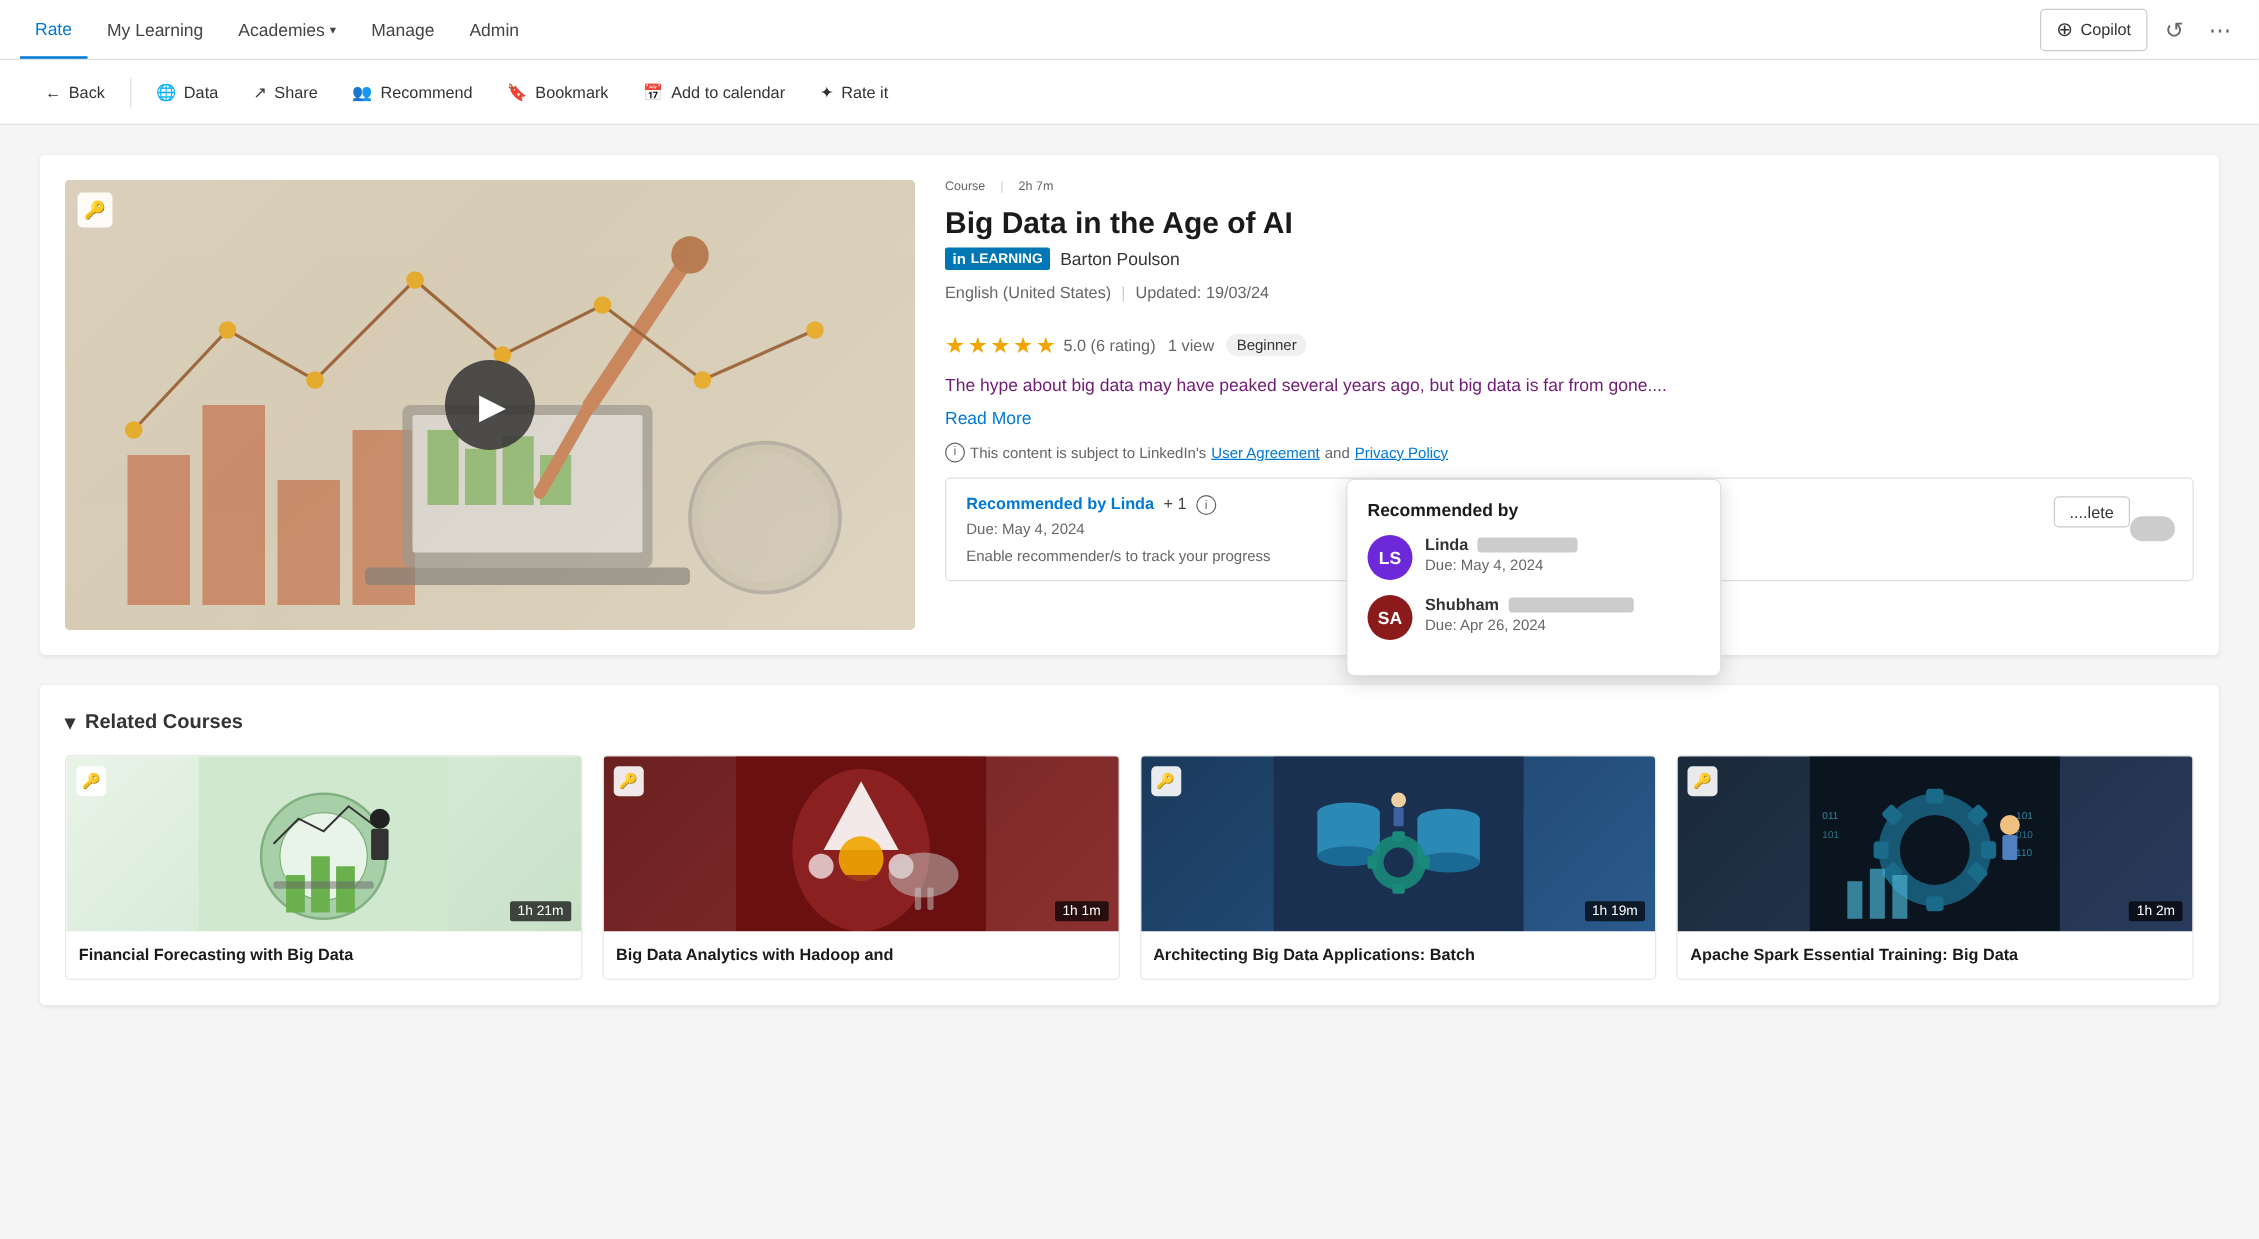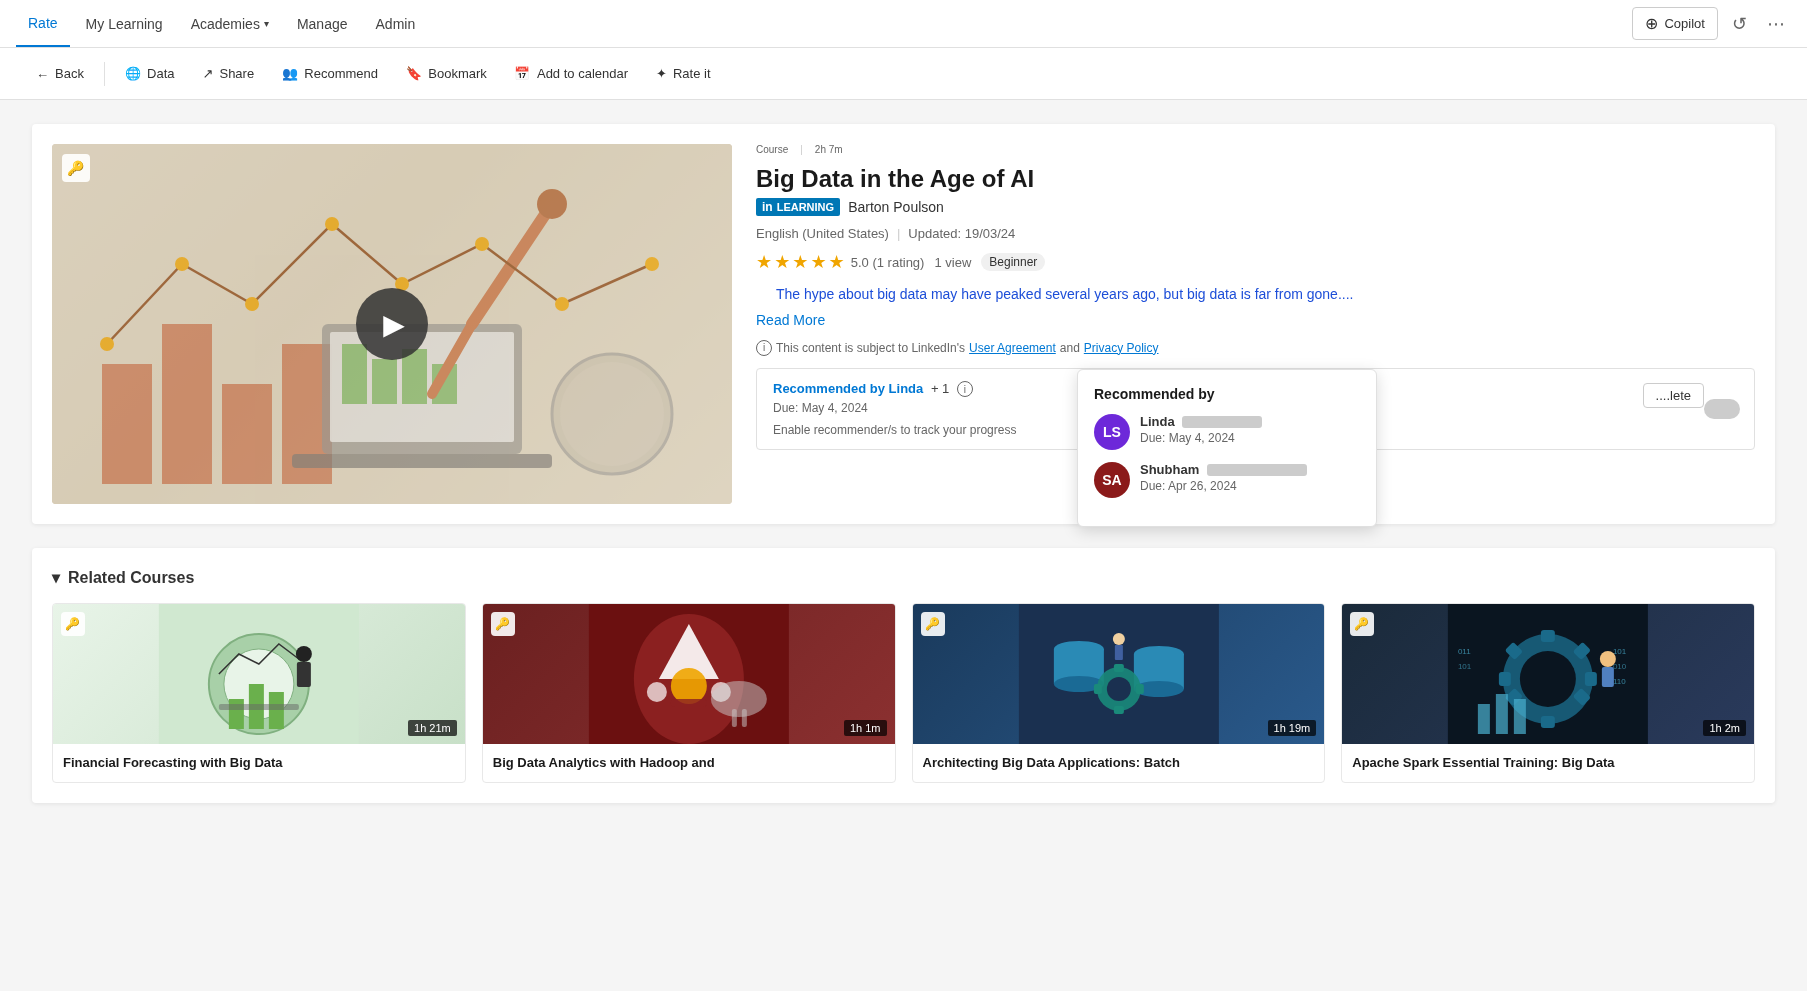--- a/index.html
+++ b/index.html
@@ -107,31 +107,31 @@
     .course-meta { display: flex; align-items: center; gap: 12px; margin-bottom: 8px; font-size: 10px; color: #666; }
     .course-meta-divider { color: #ccc; }
     .course-title { font-size: 24px; font-weight: 700; color: #1a1a1a; margin-bottom: 4px; line-height: 1.3; }
     .course-provider { display: flex; align-items: center; gap: 8px; margin-bottom: 10px; }
     .li-badge {
       background: #0077b5; color: #fff; font-size: 11px; font-weight: 700;
       padding: 2px 6px; border-radius: 2px; display: flex; align-items: center; gap: 4px;
     }
     .li-badge .li-logo { font-size: 12px; font-weight: 900; }
     .author { font-size: 14px; color: #333; }
-    .course-lang-date { font-size: 13px; color: #666; margin-bottom: 10px; display: flex; align-items: center; gap: 8px; }
+    .course-lang-date { font-size: 13px; color: #666; margin-bottom: 24px; display: flex; align-items: center; gap: 8px; }
     .lang-divider { color: #ccc; }
     .stars { display: flex; align-items: center; gap: 2px; margin-bottom: 10px; }
     .star { color: #f0a500; font-size: 18px; }
     .rating-text { font-size: 13px; color: #666; margin-left: 4px; }
     .views-badge { font-size: 13px; color: #666; margin-left: 8px; }
     .level-badge {
       font-size: 12px; background: #f0f0f0; padding: 2px 8px;
       border-radius: 10px; margin-left: 8px; color: #333; font-weight: 500;
     }
-    .course-description { font-size: 14px; color: #1d4ed8; line-height: 1.6; margin-bottom: 6px; margin-left: 20px; }
+    .course-description { font-size: 14px; color: #701a75; line-height: 1.6; margin-bottom: 6px; }
     .read-more { color: #0078d4; cursor: pointer; font-size: 14px; text-decoration: none; }
     .legal-note { font-size: 12px; color: #666; margin: 12px 0; display: flex; align-items: center; gap: 4px; }
     .legal-link { color: #0078d4; cursor: pointer; }
 
     
     .recommended-section {
       border: 1px solid #e0e0e0; border-radius: 4px; padding: 12px 16px;
       margin-top: 12px; position: relative;
     }
     .recommended-header { display: flex; align-items: center; gap: 6px; font-size: 13px; color: #444; margin-bottom: 4px; }
@@ -343,21 +343,21 @@
       </div>
 
       <div class="stars">
         <span class="star">★</span>
         <span class="star">★</span>
         <span class="star">★</span>
         <span class="star">★</span>
         <span class="star">★</span>
         <span class="rating-text">
           <span>5.0</span>
-          (<span>1 rating</span>)
+          (<span>6 rating</span>)
         </span>
         <span class="views-badge">1 view</span>
         <span class="level-badge">Beginner</span>
       </div>
 
       <p class="course-description">The hype about big data may have peaked several years ago, but big data is far from gone....</p>
       <a class="read-more" href="#">Read More</a>
 
       <div class="legal-note">
         <span class="info-icon">i</span>

